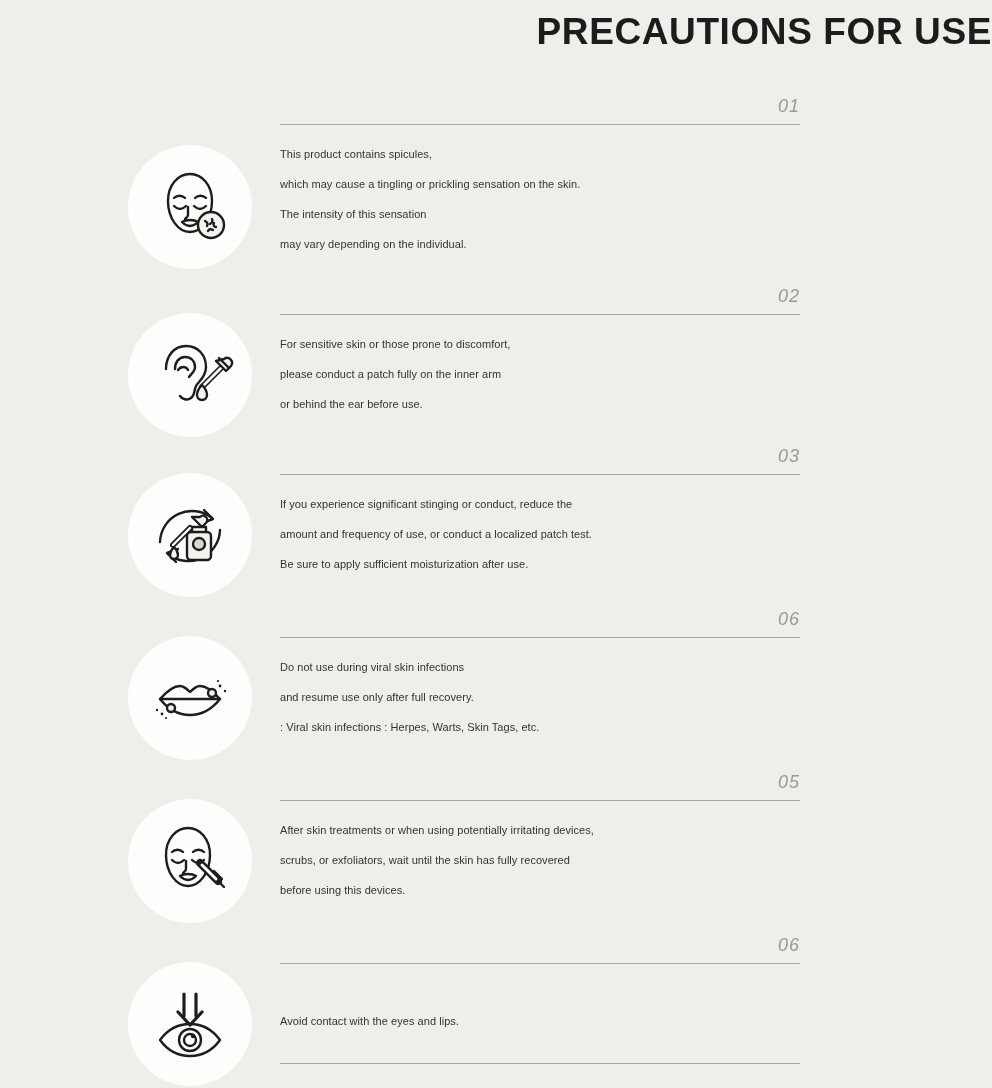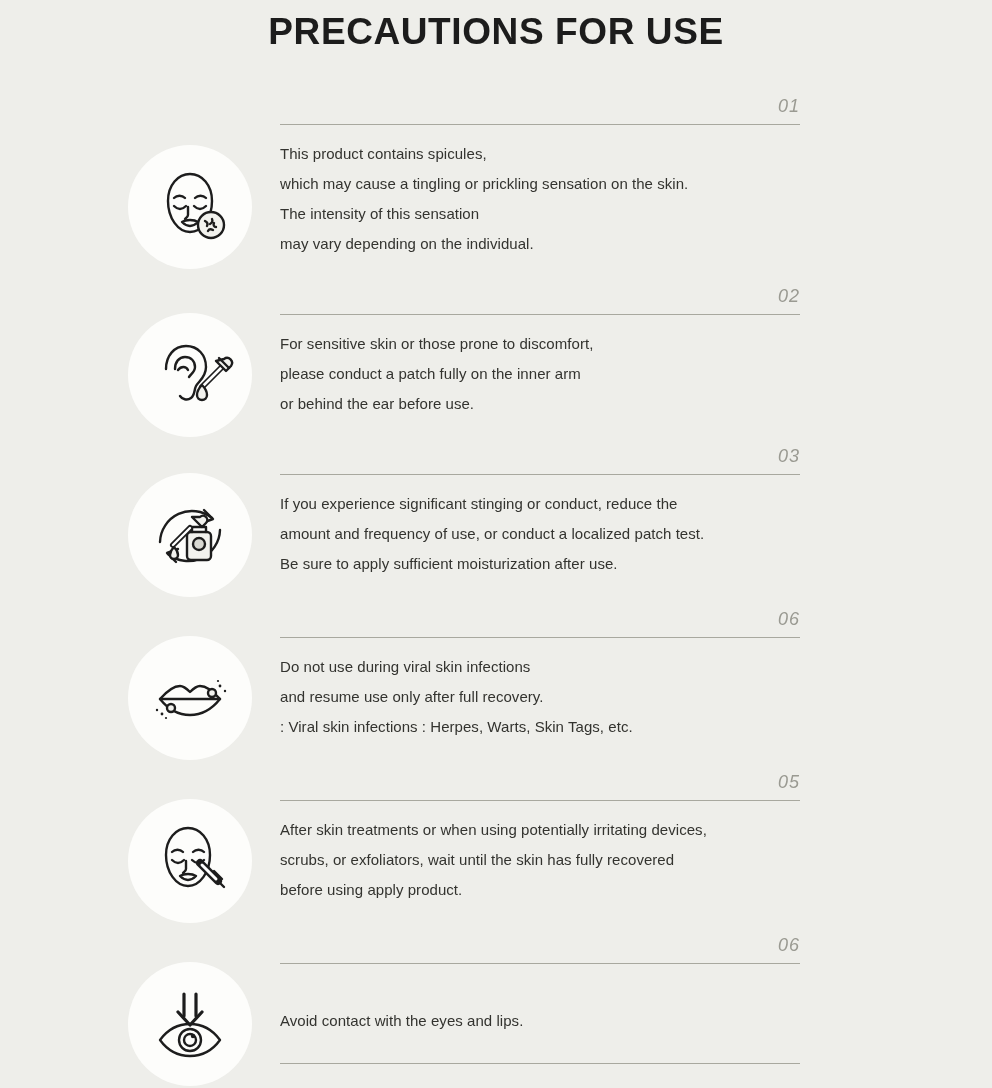--- a/index.html
+++ b/index.html
@@ -19,21 +19,21 @@
     height: 1088px;
     background: #eeeeea;
   }
 
   
   .title {
     position: absolute;
     top: 8px;
     left: 0;
     width: 992px;
-    text-align: center;
+    text-align: right;
     font-size: 37px;
     font-weight: 700;
     letter-spacing: 0.6px;
     color: #1c1c1c;
     line-height: 48px;
   }
 
   
   .list {
     position: absolute;
@@ -83,21 +83,21 @@
     height: 1px;
     background: #a8a89f;
     margin-top: 7px;
   }
 
   .lines {
     margin-top: 14px;
   }
 
   .lines p {
-    font-size: 15px;
+    font-size: 11px;
     line-height: 30px;
     color: #33332f;
     white-space: nowrap;
     letter-spacing: 0.05px;
   }
 
   .rule-bottom {
     position: absolute;
     left: 280px;
     width: 520px;
@@ -228,21 +228,21 @@
           <path d="M78 70l6 6" stroke-width="2.4"></path>
           <path d="M74 60l8 8" stroke-width="2.4"></path>
         </svg>
       </div>
       <div class="content" style="top:0px;">
         <span class="num">05</span>
         <div class="rule"></div>
         <div class="lines">
           <p>After skin treatments or when using potentially irritating devices,</p>
           <p>scrubs, or exfoliators, wait until the skin has fully recovered</p>
-          <p>before using apply product.</p>
+          <p>before using this devices.</p>
         </div>
       </div>
     </div>
 
     <div class="item" style="height:130px;">
       <div class="icon-wrap" style="top:28px;">
         <svg width="100" height="100" viewBox="0 0 100 100" fill="none" stroke="#1d1d1d" stroke-width="2.4" stroke-linecap="round" stroke-linejoin="round">
           <path d="M44 20v22M56 20v22" stroke-width="3.2"></path>
           <path d="M38 38l12 13 12-13" stroke-width="3.2"></path>
           <path d="M20 66c8-11 18-16 30-16s22 5 30 16c-8 11-18 16-30 16s-22-5-30-16z"></path>

